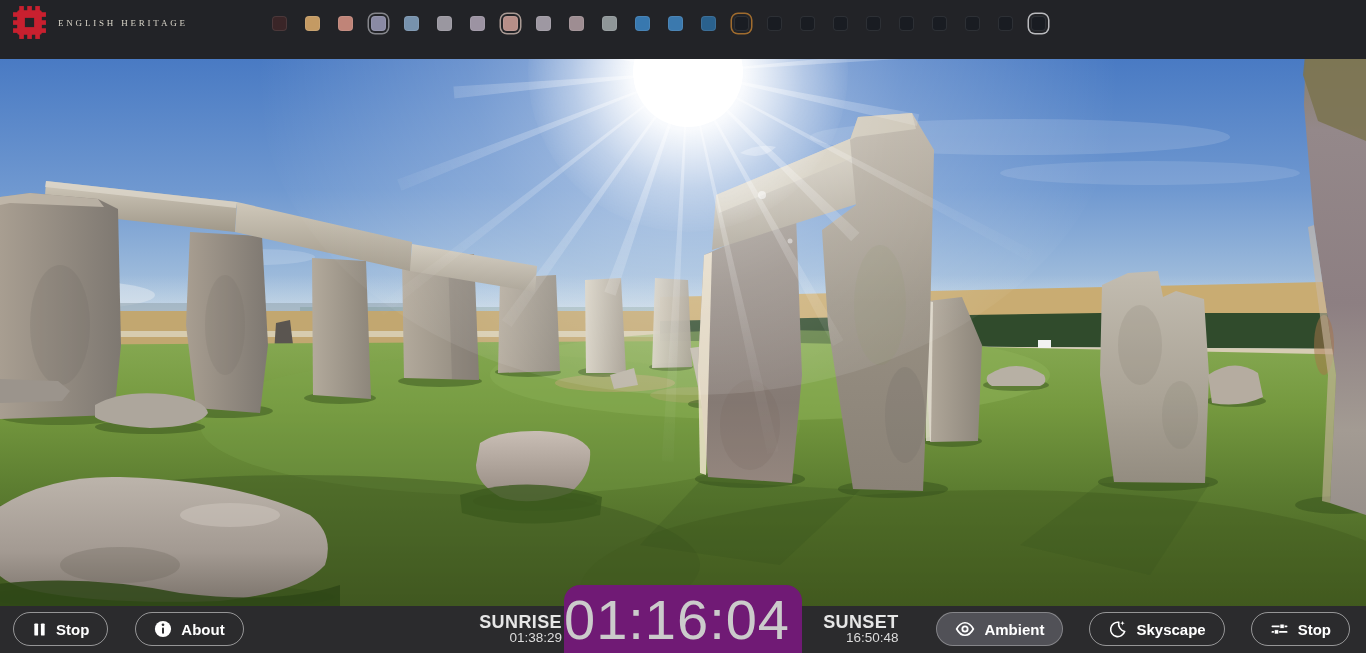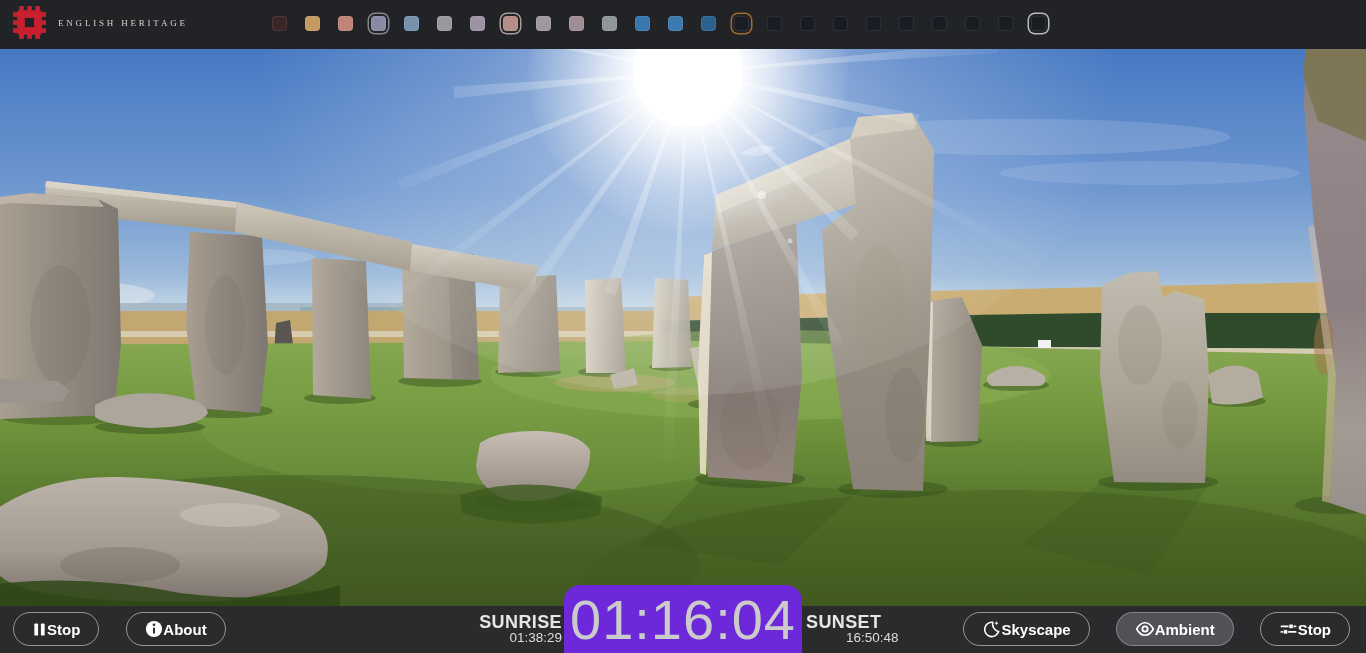--- a/index.html
+++ b/index.html
@@ -1,48 +1,48 @@
 <!DOCTYPE html>
 <html><head>
 <meta charset="utf-8">
 <style>
   html,body{margin:0;padding:0;background:#000;}
   .app{position:relative;width:1366px;height:653px;overflow:hidden;
        font-family:"Liberation Sans",sans-serif;background:#222327;}
 
   
-  .topbar{position:absolute;left:0;top:0;width:1366px;height:49px;background:#222327;z-index:40;}
+  .topbar{position:absolute;left:0;top:0;width:1366px;height:59px;background:#222327;z-index:40;}
   .brand{position:absolute;left:11px;top:4px;display:flex;align-items:center;}
   .brand svg{display:block;}
   .brand-text{margin-left:10px;display:flex;flex-direction:column;}
   .brand-eyebrow{font-family:"Liberation Serif",serif;font-size:9px;letter-spacing:2.8px;
                  color:#d9d5c9;line-height:11px;margin-top:2px;}
   .brand-title{font-size:17px;letter-spacing:4.6px;color:#f2f1ee;font-weight:500;line-height:22px;}
   .swatch-strip{position:absolute;left:272px;top:16px;display:flex;gap:18px;}
   .swatch{width:15px;height:15px;border-radius:4px;cursor:pointer;flex:0 0 auto;}
 
   
   .scene{position:absolute;left:0;top:45px;width:1366px;height:561px;z-index:1;cursor:grab;}
   .scene svg{display:block;}
 
   
   .bottombar{position:absolute;left:0;bottom:0;width:1366px;height:47px;background:#2b2b2d;z-index:20;}
   .clock-panel{position:absolute;left:50%;transform:translateX(-50%);bottom:0;width:238px;height:68px;
-               background:#6d28d9;border-radius:16px 16px 0 0;z-index:25;text-align:center;}
+               background:#701a75;border-radius:16px 16px 0 0;z-index:25;text-align:left;}
   .clock-time{font-size:56px;font-weight:100;color:#cbcbcb;letter-spacing:1px;line-height:70px;}
   .sun-block{position:absolute;bottom:7px;z-index:26;color:#e6e6e6;}
   .sun-block .lbl{font-size:18px;font-weight:700;letter-spacing:.4px;line-height:16px;}
   .sun-block .val{font-size:13.5px;font-weight:400;color:#dcdcdc;line-height:16px;margin-left:40px;}
   .sunrise{right:calc(50% + 121px);text-align:right;}
-  .sunset{left:calc(50% + 123px);text-align:left;}
+  .sunset{left:calc(50% + 123px);text-align:right;}
 
   .btn-group{position:absolute;bottom:7px;display:flex;z-index:26;}
   .btn-group.left{left:13px;gap:27px;}
   .btn-group.right{right:16px;gap:26px;}
-  .pill{display:flex;align-items:center;height:34px;padding:0 18px;border-radius:20px;
+  .pill{display:flex;align-items:center;gap:9px;height:34px;padding:0 18px;border-radius:20px;
         border:1.5px solid rgba(255,255,255,.5);color:#fff;font-size:15px;font-weight:700;
         background:transparent;cursor:pointer;font-family:"Liberation Sans",sans-serif;}
   .pill svg{display:block;}
   .pill.active{background:#515157;border-color:rgba(255,255,255,.3);}
 </style>
 </head>
 <body>
 
 <div class="app">
 
@@ -351,33 +351,33 @@
       <svg width="18" height="18" viewBox="0 0 20 20">
         <circle cx="10" cy="10" r="9" fill="#fff"></circle>
         <rect x="8.9" y="8.2" width="2.2" height="7" rx="1" fill="#2b2b2d"></rect>
         <circle cx="10" cy="5.3" r="1.5" fill="#2b2b2d"></circle>
       </svg>
       <span>About</span>
     </button>
   </div>
 
   <div class="btn-group right">
+    <button class="pill active">
+      <svg width="20" height="20" viewBox="0 0 24 24">
+        <path d="M2 12 C5 6.5 8.5 4.5 12 4.5 C15.5 4.5 19 6.5 22 12 C19 17.5 15.5 19.5 12 19.5 C8.5 19.5 5 17.5 2 12 Z" fill="none" stroke="#fff" stroke-width="2"></path>
+        <circle cx="12" cy="12" r="3.2" fill="none" stroke="#fff" stroke-width="2.2"></circle>
+      </svg>
+      <span>Ambient</span>
+    </button>
     <button class="pill">
       <svg width="19" height="19" viewBox="0 0 24 24">
         <path d="M13.5 3 A 9 9 0 1 0 21 14.5 A 10 10 0 0 1 13.5 3 Z" fill="none" stroke="#fff" stroke-width="2"></path>
         <path d="M18.3 1.2 L19 3.3 L21.1 4 L19 4.7 L18.3 6.8 L17.6 4.7 L15.5 4 L17.6 3.3 Z" fill="#fff"></path>
       </svg>
       <span>Skyscape</span>
-    </button>
-    <button class="pill active">
-      <svg width="20" height="20" viewBox="0 0 24 24">
-        <path d="M2 12 C5 6.5 8.5 4.5 12 4.5 C15.5 4.5 19 6.5 22 12 C19 17.5 15.5 19.5 12 19.5 C8.5 19.5 5 17.5 2 12 Z" fill="none" stroke="#fff" stroke-width="2"></path>
-        <circle cx="12" cy="12" r="3.2" fill="none" stroke="#fff" stroke-width="2.2"></circle>
-      </svg>
-      <span>Ambient</span>
     </button>
     <button class="pill">
       <svg width="19" height="19" viewBox="0 0 24 24">
         <g stroke="#fff" stroke-width="2.2" stroke-linecap="round">
           <line x1="3" y1="8" x2="21" y2="8"></line>
           <line x1="3" y1="15" x2="21" y2="15"></line>
         </g>
         <rect x="12.5" y="5.2" width="5.5" height="5.6" rx="1.2" fill="#fff" stroke="#2b2b2d" stroke-width="1"></rect>
         <rect x="5.5" y="12.2" width="5.5" height="5.6" rx="1.2" fill="#fff" stroke="#2b2b2d" stroke-width="1"></rect>
       </svg>

